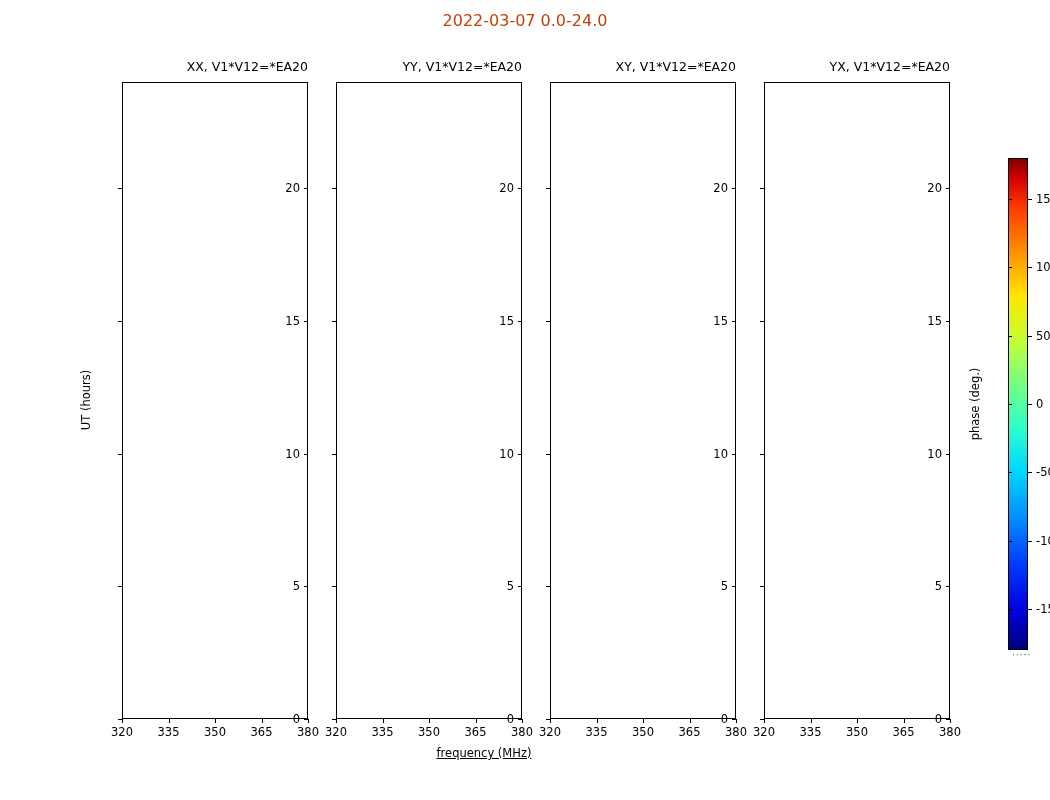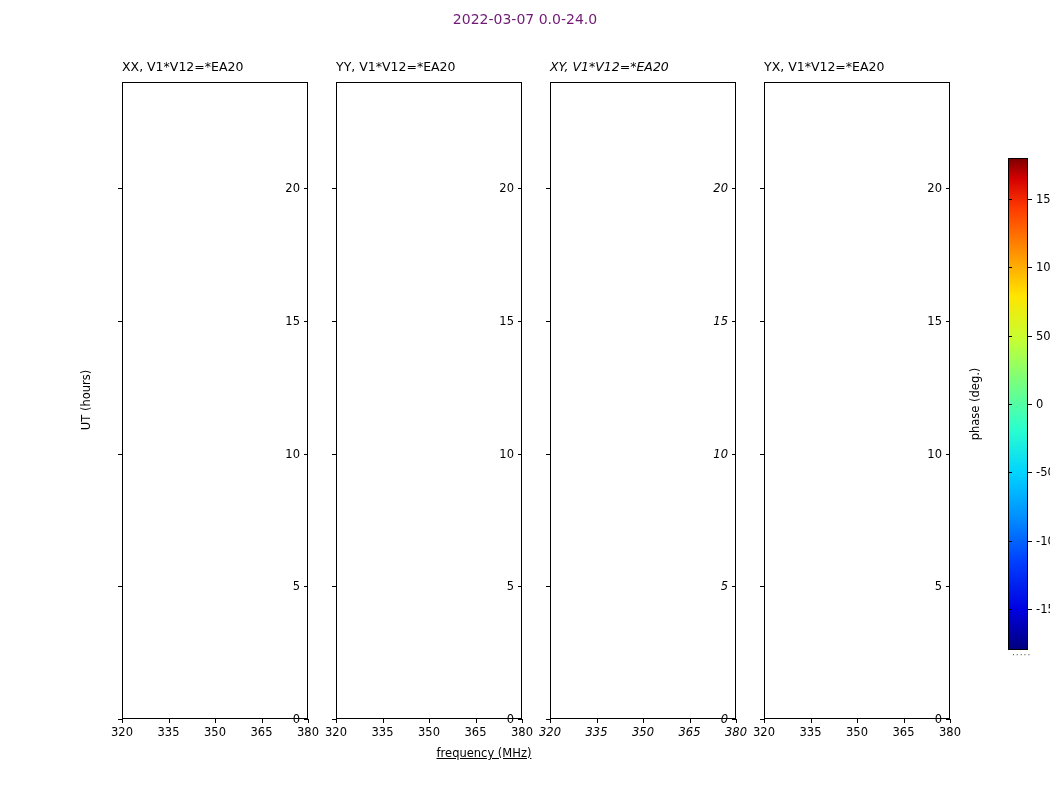--- a/index.html
+++ b/index.html
@@ -15,22 +15,22 @@
     font-family: "DejaVu Sans", sans-serif;
     color: #000000;
     overflow: hidden;
   }
   .suptitle {
     position: absolute;
     top: 11px;
     left: 0;
     width: 1050px;
     text-align: center;
-    font-size: 14px;
-    color: #701a75;
+    font-size: 16px;
+    color: #c2410c;
   }
   .panel {
     position: absolute;
     top: 82px;
     height: 637px;
     box-sizing: border-box;
   }
   .panel .frame {
     position: absolute;
     left: 0;
@@ -39,21 +39,21 @@
     height: 100%;
     box-sizing: border-box;
     border: 1px solid #000000;
     background: #ffffff;
   }
   .panel-title {
     position: absolute;
     left: 0;
     width: 100%;
     top: -23px;
-    text-align: left;
+    text-align: right;
     font-size: 12.5px;
     white-space: nowrap;
   }
   
   .ytick {
     position: absolute;
     left: -4px;
     width: 4px;
     height: 1px;
     background: #000;
@@ -233,21 +233,21 @@
       <div class="xtick" style="left: 46.5px;"></div>
       <div class="xlabel-t" style="left: 46.5px;">335</div>
       <div class="xtick" style="left: 93px;"></div>
       <div class="xlabel-t" style="left: 93px;">350</div>
       <div class="xtick" style="left: 139.5px;"></div>
       <div class="xlabel-t" style="left: 139.5px;">365</div>
       <div class="xtick" style="left: 186px;"></div>
       <div class="xlabel-t" style="left: 186px;">380</div>
     </div>
 
-  <div class="panel" id="panel2" style="left:550px; width:186px;font-style:italic;">
+  <div class="panel" id="panel2" style="left:550px; width:186px;">
     <div class="frame"></div>
     <div class="panel-title">XY, V1*V12=*EA20</div>
   <div class="ytick" style="top: 637px;"></div>
       <div class="ytick-in" style="top: 637px;"></div>
       <div class="ylabel-t" style="top: 637px;">0</div>
       <div class="ytick" style="top: 504.292px;"></div>
       <div class="ytick-in" style="top: 504.292px;"></div>
       <div class="ylabel-t" style="top: 504.292px;">5</div>
       <div class="ytick" style="top: 371.583px;"></div>
       <div class="ytick-in" style="top: 371.583px;"></div>

